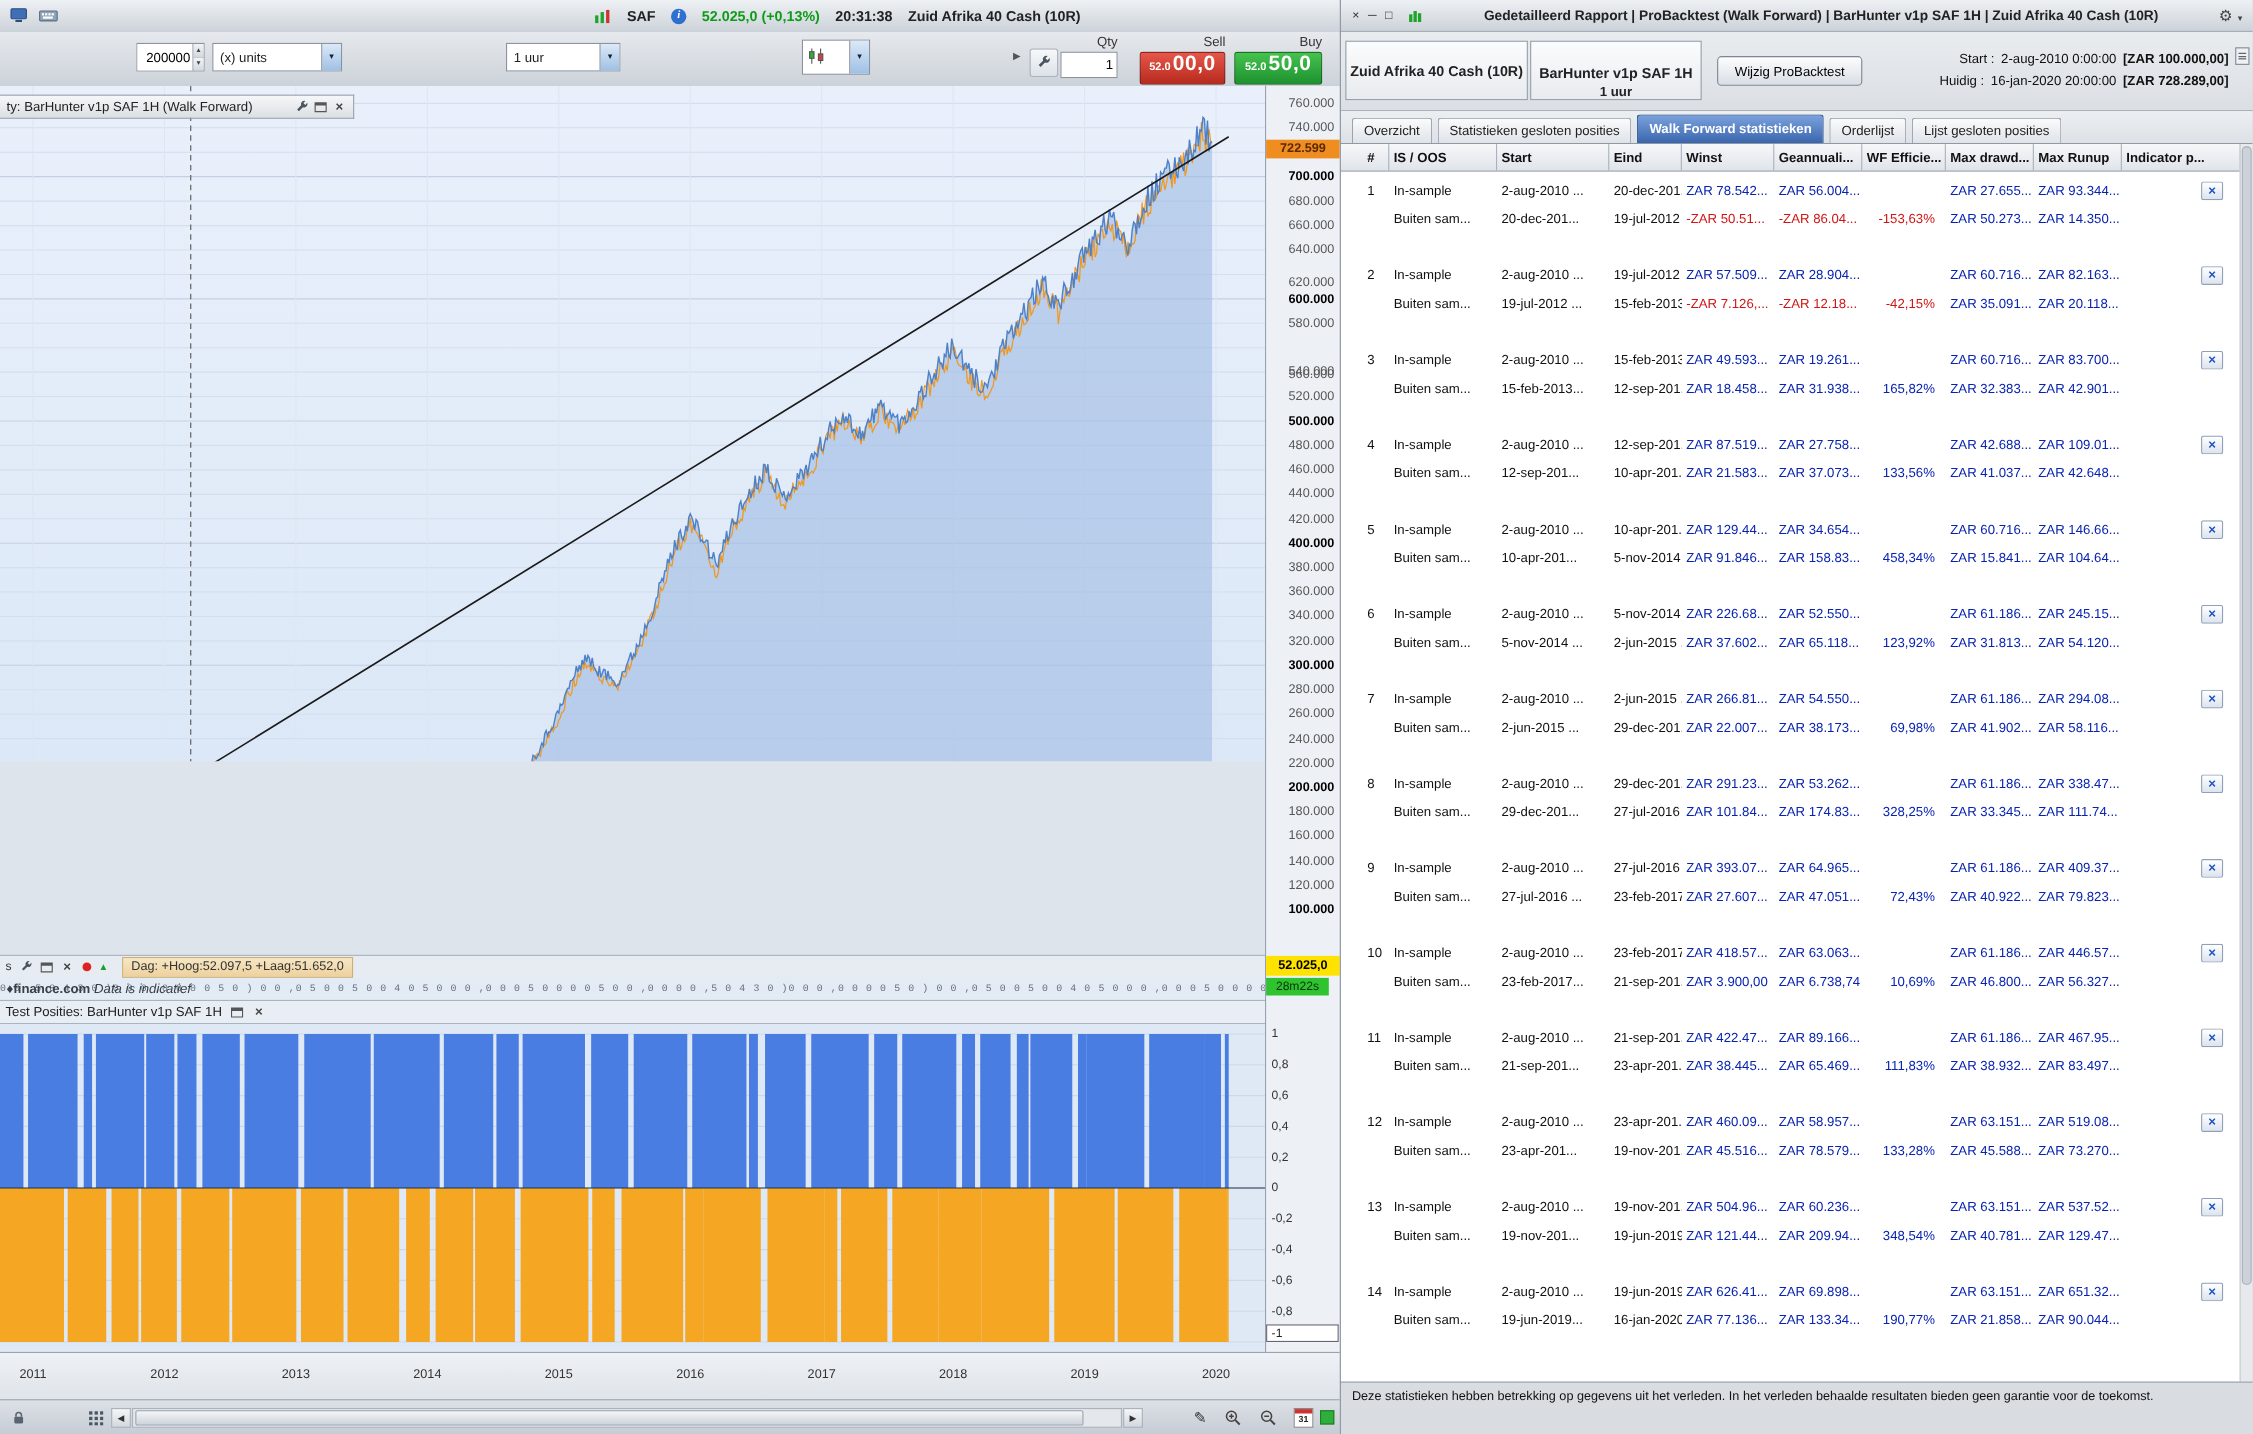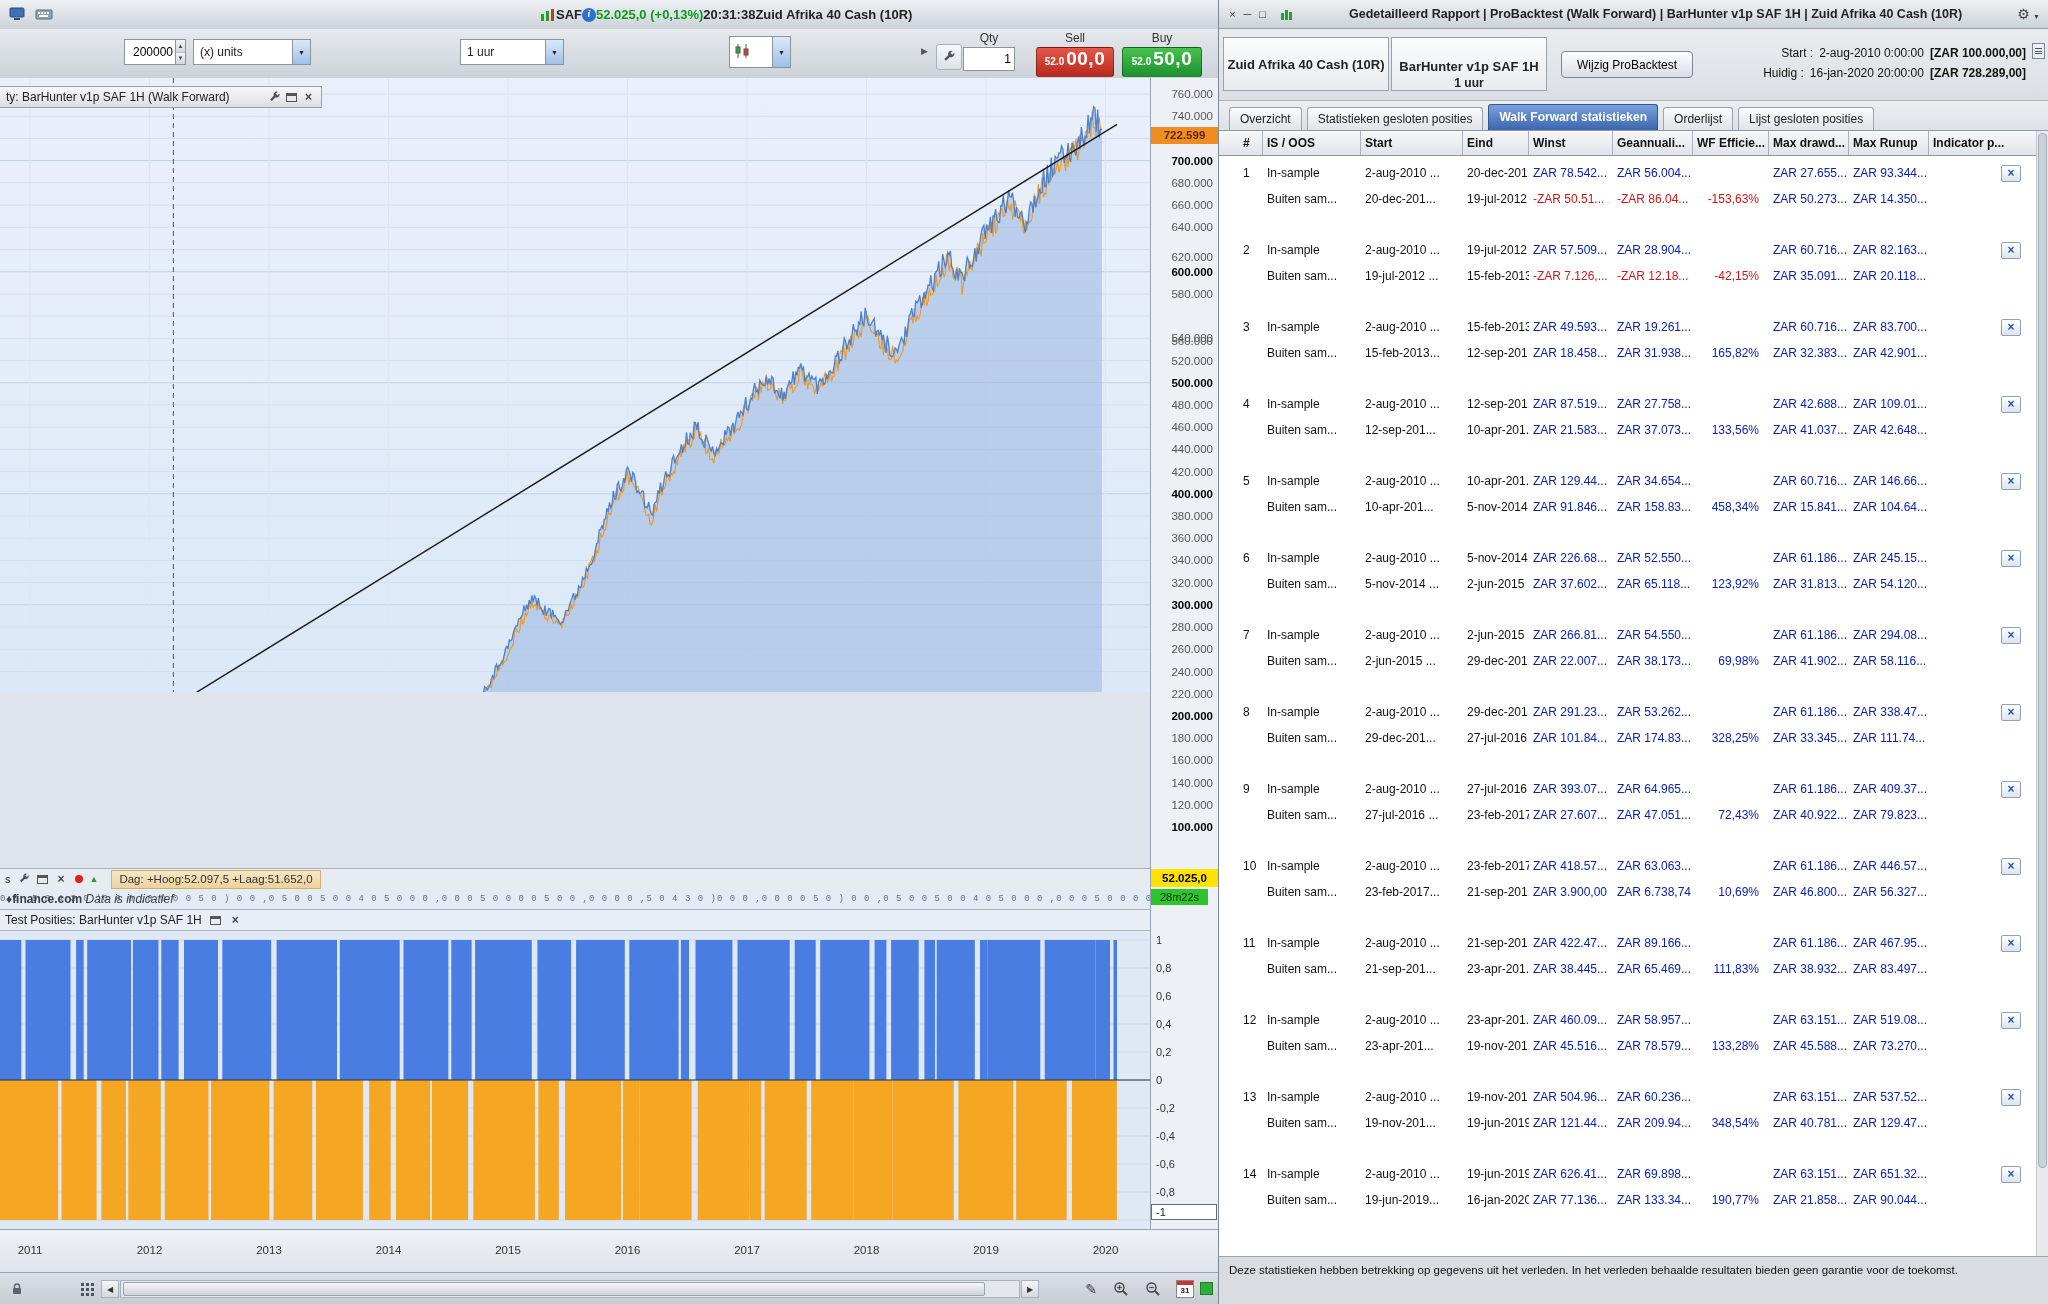--- a/index.html
+++ b/index.html
@@ -3,39 +3,39 @@
 <meta charset="utf-8">
 <style>
   html,body{margin:0;padding:0;background:#868d96;}
   #app{position:relative;width:2048px;height:1304px;background:#dde4ec;font-family:"Liberation Sans",sans-serif;overflow:hidden;font-size:12px;color:#222;}
   .abs{position:absolute;}
   .bar{background:linear-gradient(#eef1f4,#ccd2d9);border-bottom:1px solid #97a0ab;}
 
   
   #left-topbar{left:0;top:0;width:1218px;height:29px;}
   .tbicon{position:absolute;top:5px;width:20px;height:18px;display:flex;align-items:center;justify-content:center;}
-  #symbol-group{position:absolute;left:540px;top:0;height:29px;display:flex;align-items:center;gap:0;white-space:nowrap;}
+  #symbol-group{position:absolute;left:540px;top:0;height:29px;display:flex;align-items:center;gap:14px;white-space:nowrap;}
   #tb-symbol{font-weight:bold;font-size:13px;}
   #tb-price{font-weight:bold;font-size:13px;color:#0e9c18;}
   #tb-time{font-weight:bold;font-size:13px;}
   #tb-instr{font-weight:bold;font-size:13px;}
   .info-ic{display:inline-block;width:14px;height:14px;border-radius:50%;background:#2f6fd0;color:#fff;text-align:center;line-height:14px;font:italic bold 10px "Liberation Serif",serif;}
 
   
   #left-toolbar{left:0;top:29px;width:1218px;height:49px;background:linear-gradient(#e6e9ed,#ccd2d9);border-bottom:1px solid #99a1ac;}
   .spin{position:absolute;display:flex;height:26px;border:1px solid #8b93a0;background:#fff;box-sizing:border-box;}
   .spin input{width:46px;border:none;outline:none;font:12px "Liberation Sans",sans-serif;text-align:right;padding:0 2px;}
   .spin-btns{width:14px;display:flex;flex-direction:column;border-left:1px solid #8b93a0;}
   .sb{flex:1;font-size:6px;display:flex;align-items:center;justify-content:center;background:linear-gradient(#f2f4f6,#d3d8de);color:#444;cursor:default;}
   .sb:first-child{border-bottom:1px solid #b9c0c8;}
   .dd{position:absolute;display:flex;height:26px;border:1px solid #8b93a0;background:#fff;box-sizing:border-box;}
   .ddtxt{flex:1;font-size:12px;padding:5px 6px;white-space:nowrap;overflow:hidden;}
   .ddarr{width:17px;display:flex;align-items:center;justify-content:center;font-size:7px;color:#123;background:linear-gradient(#dce9f8,#9fc0e4);border-left:1px solid #8b93a0;cursor:default;}
   .iconbtn{position:absolute;width:24px;height:24px;display:flex;align-items:center;justify-content:center;border:1px solid #aab2bc;border-radius:3px;background:linear-gradient(#f6f8fa,#dde2e8);}
-  .tcol{position:absolute;display:flex;flex-direction:column;align-items:center;gap:2px;}
+  .tcol{position:absolute;display:flex;flex-direction:column;align-items:flex-end;gap:2px;}
   .collbl{font-size:12px;color:#333;height:13px;line-height:13px;}
   .qtyin{width:52px;height:24px;border:1px solid #8b93a0;text-align:right;font:12px "Liberation Sans",sans-serif;padding:0 3px;box-sizing:border-box;}
   .trade{width:100%;height:30px;border:1px solid rgba(0,0,0,.35);border-radius:3px;color:#fff;display:flex;align-items:baseline;justify-content:center;gap:2px;cursor:default;font-family:inherit;padding:0;}
   .sell{background:linear-gradient(#e4574a,#b82a1e);}
   .buy{background:linear-gradient(#46c24e,#1e9230);}
   .tp-sm{font-size:10px;font-weight:bold;}
   .tp-bg{font-size:19px;font-weight:bold;letter-spacing:.5px;}
   #collapse-arrow{position:absolute;left:921px;top:17px;font-size:9px;color:#555;}
 
   

